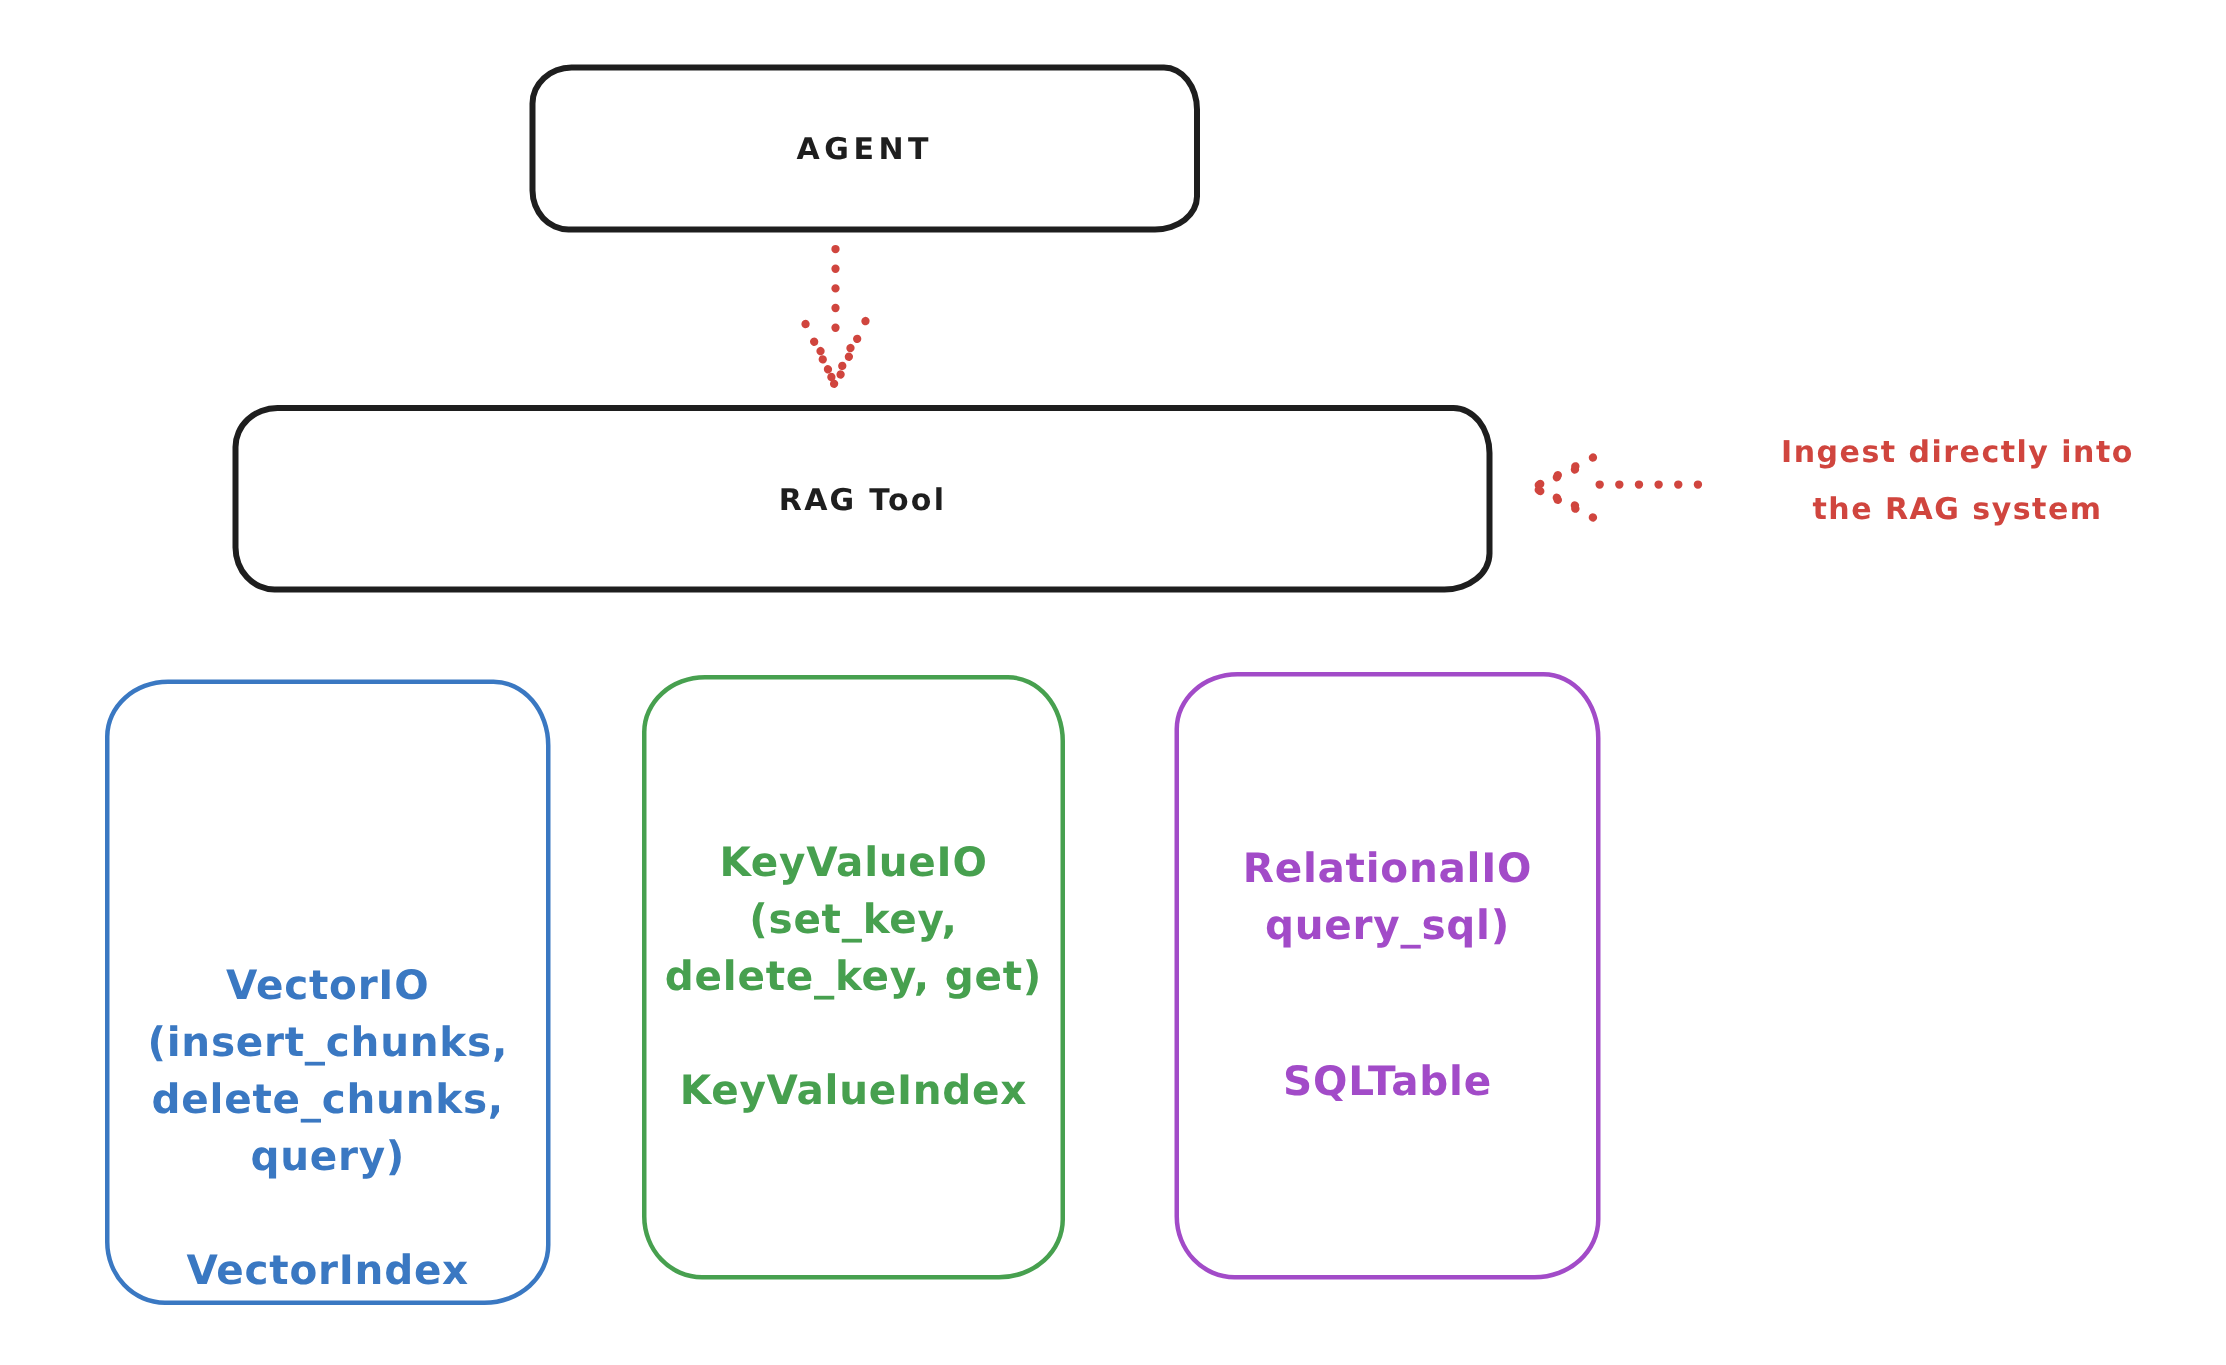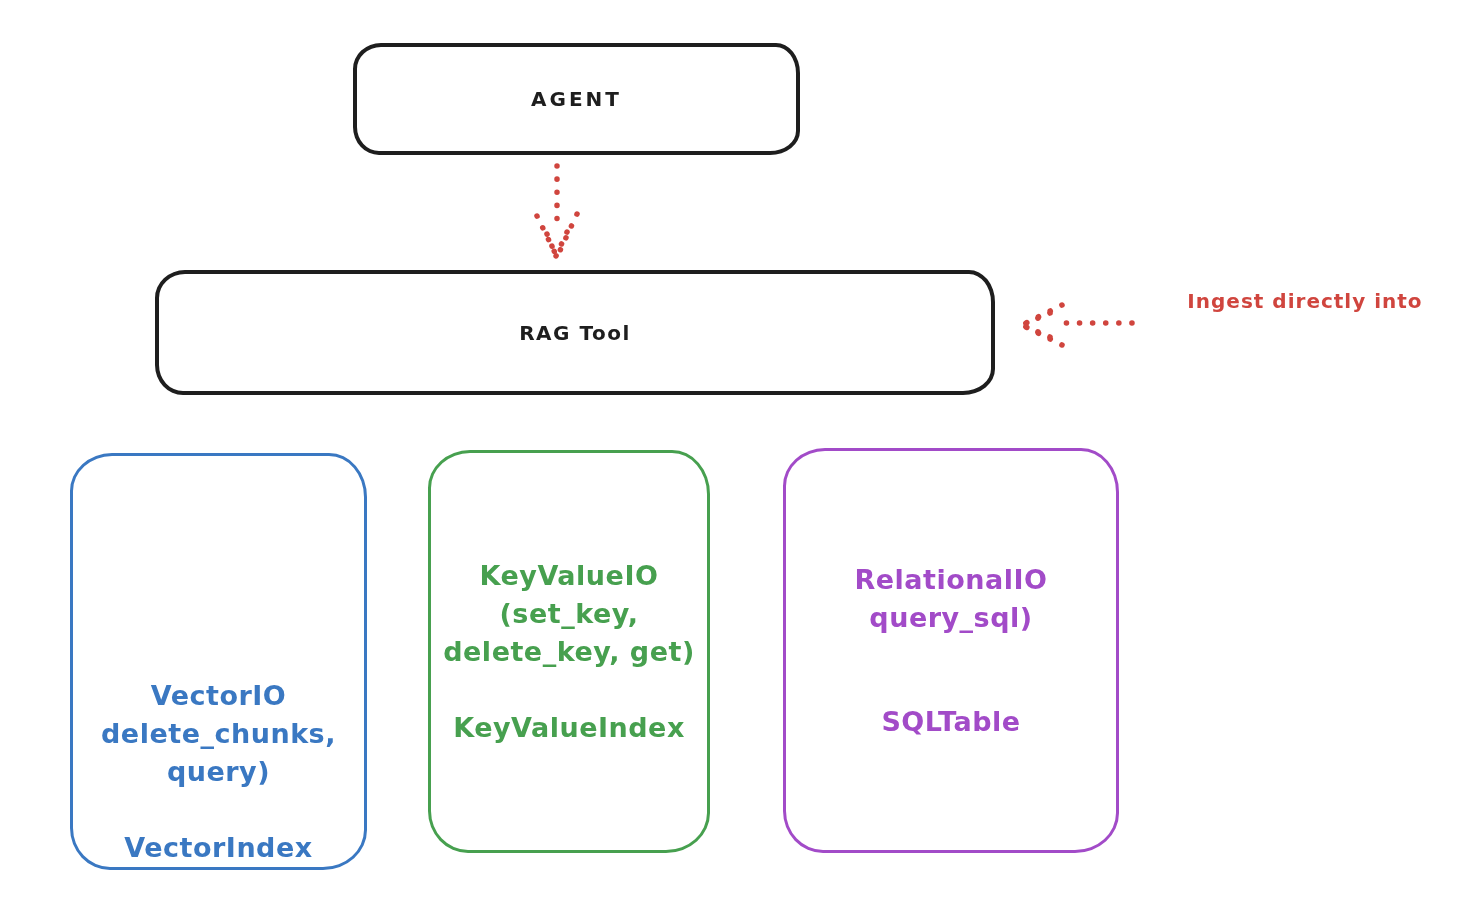--- a/index.html
+++ b/index.html
@@ -44,21 +44,21 @@
     border-style: solid;
     border-radius: 42px 38px 44px 40px / 38px 44px 40px 42px;
     flex-direction: column;
     font-size: 27px;
     font-weight: 600;
     line-height: 38px;
     letter-spacing: 0.5px;
   }
   .vector-box     { left: 70px;  top: 453px; width: 297px; height: 417px; justify-content: flex-end; }
   .keyvalue-box   { left: 428px; top: 450px; width: 282px; height: 403px; }
-  .relational-box { left: 783px; top: 448px; width: 336px; height: 405px; gap: 28px; }
+  .relational-box { left: 783px; top: 448px; width: 284px; height: 405px; gap: 28px; }
   .index-label { margin-top: 38px; }
   
   .annotation-text {
     position: absolute;
     left: 1130px; top: 282px; width: 350px;
     text-align: center;
     font-size: 20px;
     font-weight: 600;
     line-height: 38px;
     letter-spacing: 1px;
@@ -100,25 +100,27 @@
         <path d="M52 8 L12 28"></path>
         <path d="M52 48 L12 28"></path>
         <path d="M40 16 L12 28"></path>
         <path d="M40 40 L12 28"></path>
       </g>
     </svg>
   </div>
 
   <div class="annotation-text" style="color: rgb(208, 69, 62);">
     <div>Ingest directly into</div>
+    <div>the RAG system</div>
   </div>
 
   <div class="node storage-box vector-box" style="color: rgb(58, 120, 194); border-color: rgb(58, 120, 194);">
     <div>
         <div>VectorIO</div>
+        <div>(insert_chunks,</div>
         <div>delete_chunks,</div>
         <div>query)</div>
       </div>
     <div class="index-label">VectorIndex</div>
   </div>
 
   <div class="node storage-box keyvalue-box" style="color: rgb(71, 160, 79); border-color: rgb(71, 160, 79);">
     <div>
         <div>KeyValueIO</div>
         <div>(set_key,</div>

